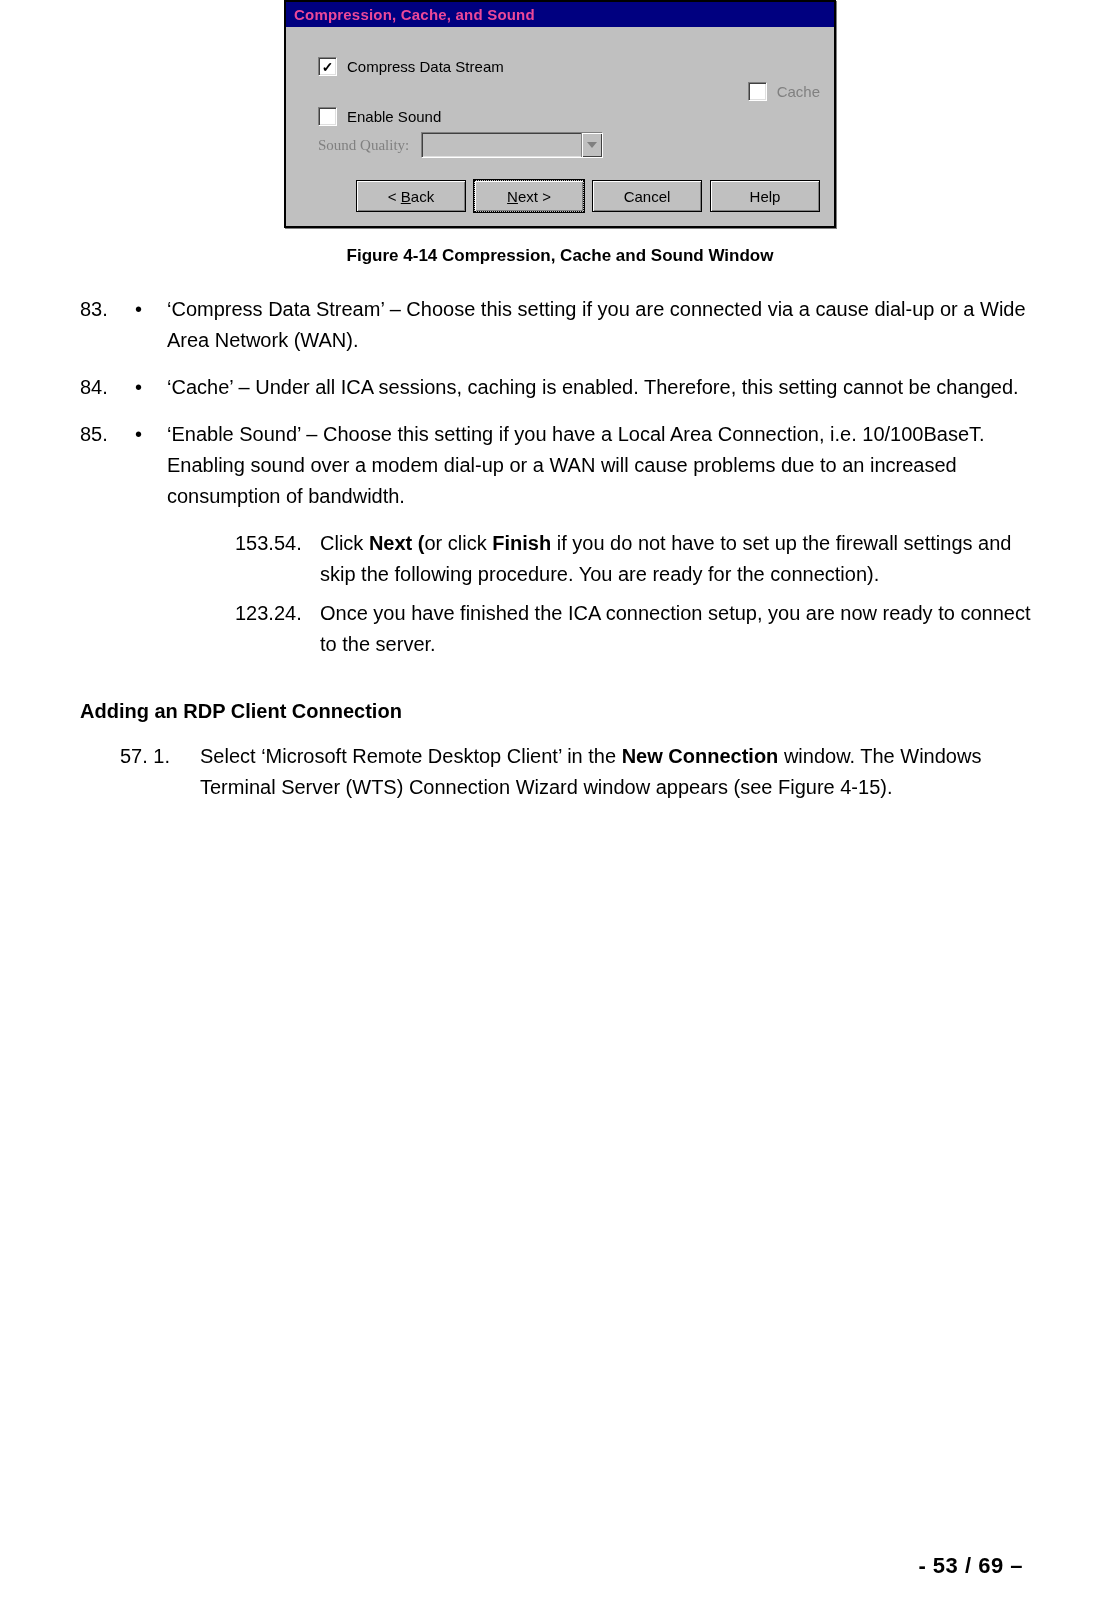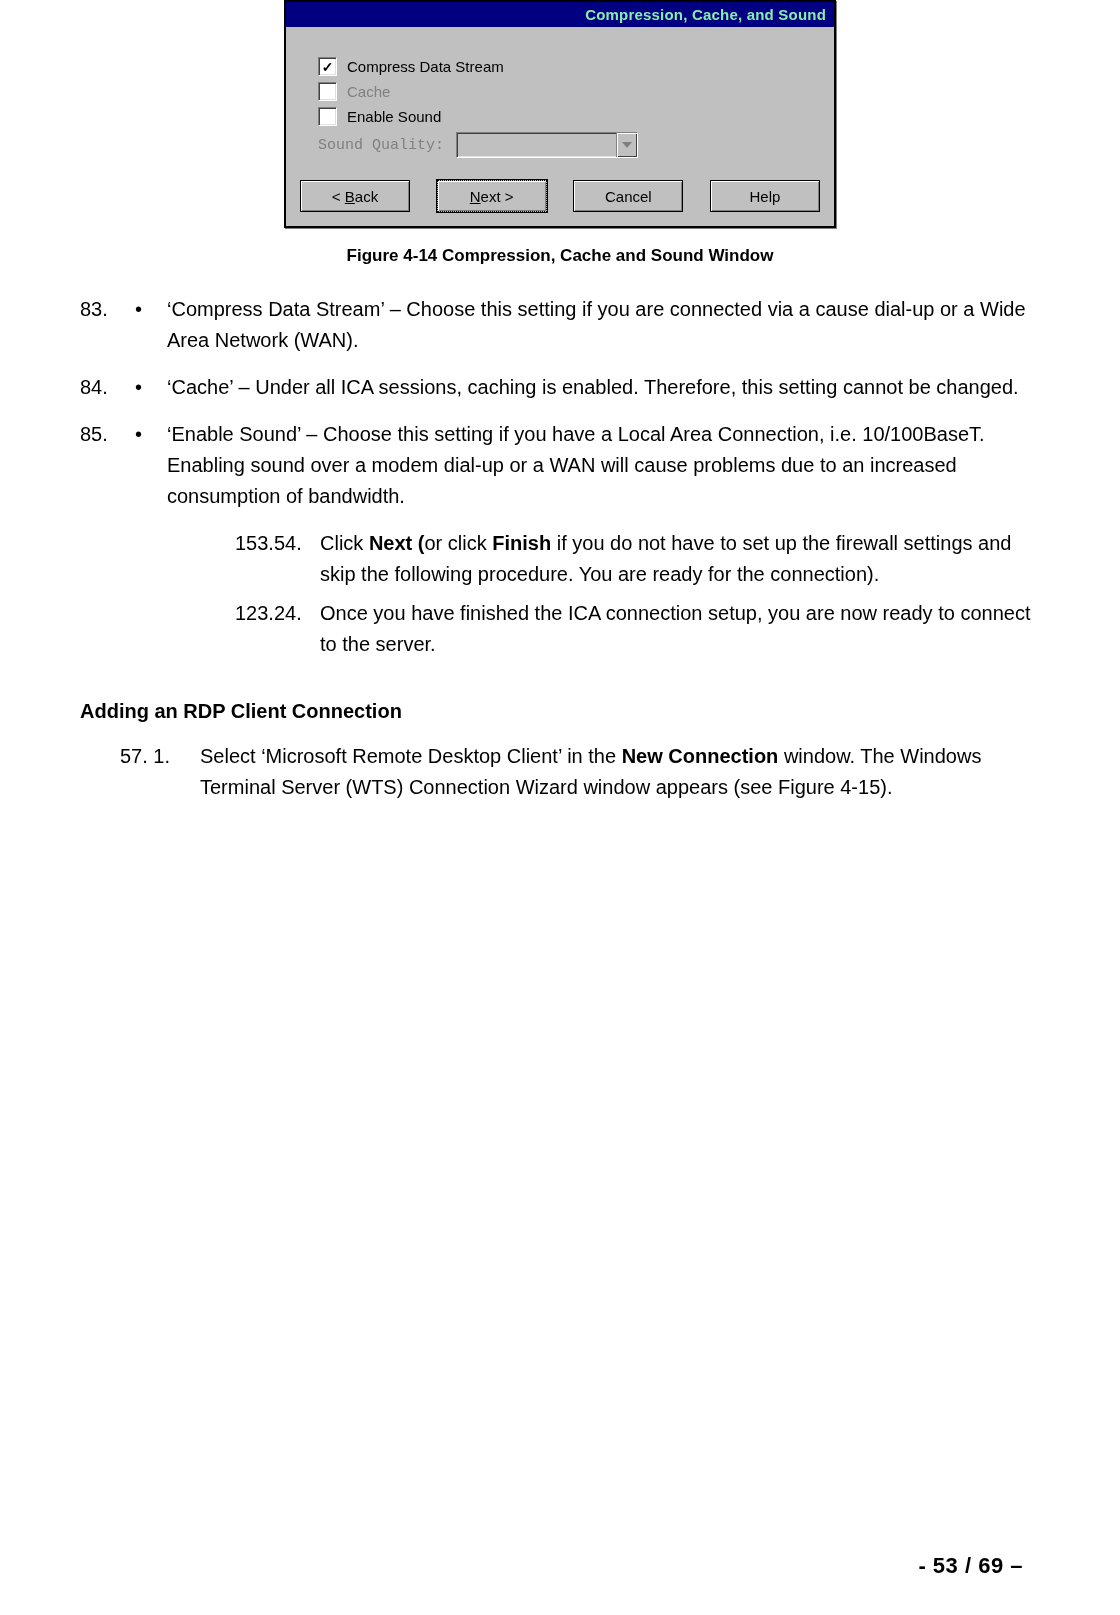--- a/index.html
+++ b/index.html
@@ -20,40 +20,39 @@
   
   .dialog {
     width: 548px;
     margin: 0 auto 18px auto;
     border: 2px solid #000;
     background: #c0c0c0;
     box-shadow: 1px 1px 0 #808080;
   }
   .titlebar {
     background: #000080;
-    color: #86efac;
+    color: #ec4899;
     font-family: "MS Sans Serif", Tahoma, Arial, sans-serif;
     font-size: 15px;
     padding: 4px 8px;
     font-weight: bold;
     letter-spacing: .2px;
-    text-align: right;
   }
   .dialog-body {
     padding: 24px 14px 8px 32px;
   }
   .chk-row {
     display: flex;
     align-items: center;
     margin: 6px 0;
     font-family: "MS Sans Serif", Tahoma, Arial, sans-serif;
     font-size: 15px;
     color: #000;
   }
-  .chk-row.disabled { color: #808080; }
+  .chk-row.disabled { color: #808080; justify-content: flex-end; }
   .checkbox {
     width: 17px;
     height: 17px;
     background: #ffffff;
     border: 1px solid #808080;
     border-right-color: #ffffff;
     border-bottom-color: #ffffff;
     box-shadow: inset 1px 1px 0 #404040, inset -1px -1px 0 #dfdfdf;
     margin-right: 10px;
     display: flex;
@@ -62,21 +61,21 @@
     font-size: 14px;
     font-weight: bold;
     line-height: 1;
   }
   .checkbox.checked::after { content: "✓"; color:#000; }
   .quality-row {
     display: flex;
     align-items: center;
     gap: 12px;
     margin-top: 0;
-    font-family: Liberation Mono, monospace;
+    font-family: Liberation Serif, serif;
     font-size: 15px;
     color: #808080;
   }
   .combo {
     width: 180px;
     height: 24px;
     background: #c0c0c0;
     border: 1px solid #808080;
     border-right-color: #ffffff;
     border-bottom-color: #ffffff;
@@ -90,21 +89,21 @@
     background: #c0c0c0;
     border-left: 1px solid #808080;
     box-shadow: inset 1px 1px 0 #ffffff, inset -1px -1px 0 #404040;
     display:flex;align-items:center;justify-content:center;
     color:#808080;
   }
   .combo .arrow svg { width:10px; height:6px; }
 
   .button-row {
     display: flex;
-    justify-content: space-between;
+    justify-content: flex-end;
     gap: 8px;
     padding: 14px 14px 14px 14px;
   }
   .btn {
     width: 108px;
     height: 30px;
     background: #c0c0c0;
     border: 1px solid #000;
     box-shadow: inset 1px 1px 0 #ffffff, inset -1px -1px 0 #808080;
     font-family: "MS Sans Serif", Tahoma, Arial, sans-serif;

